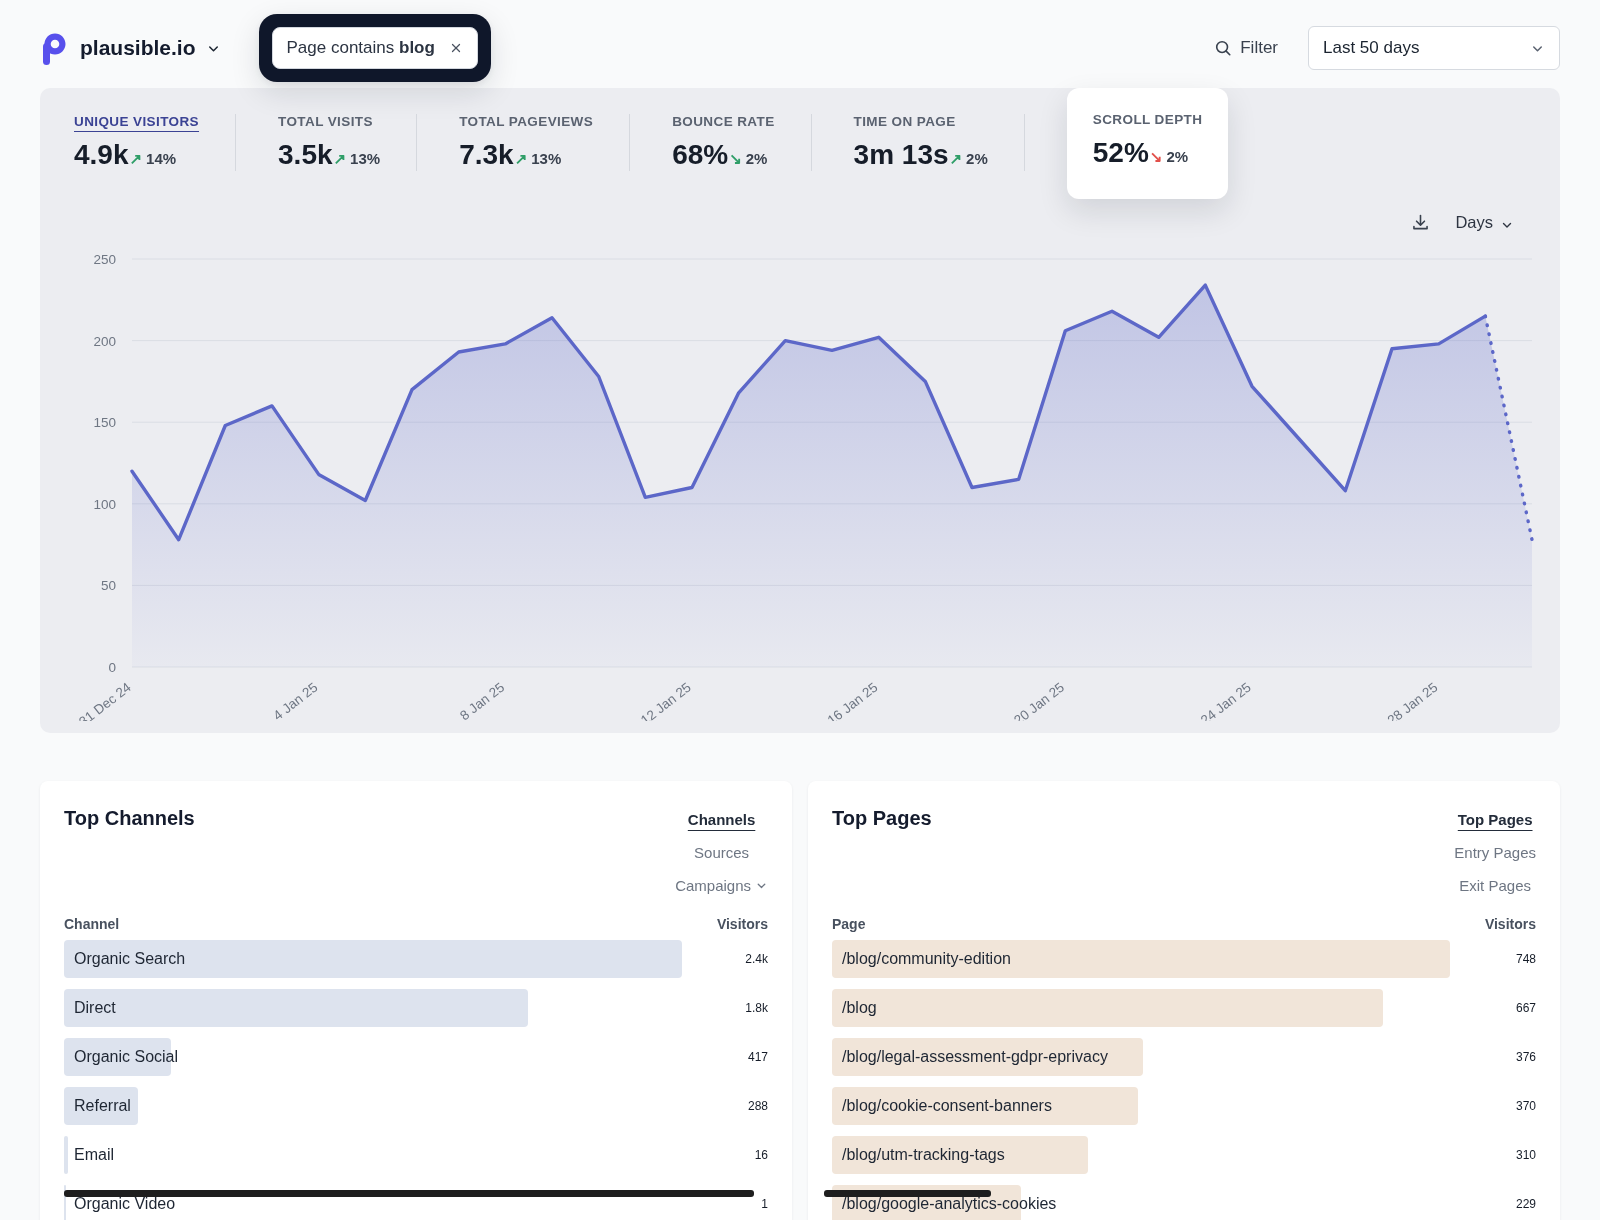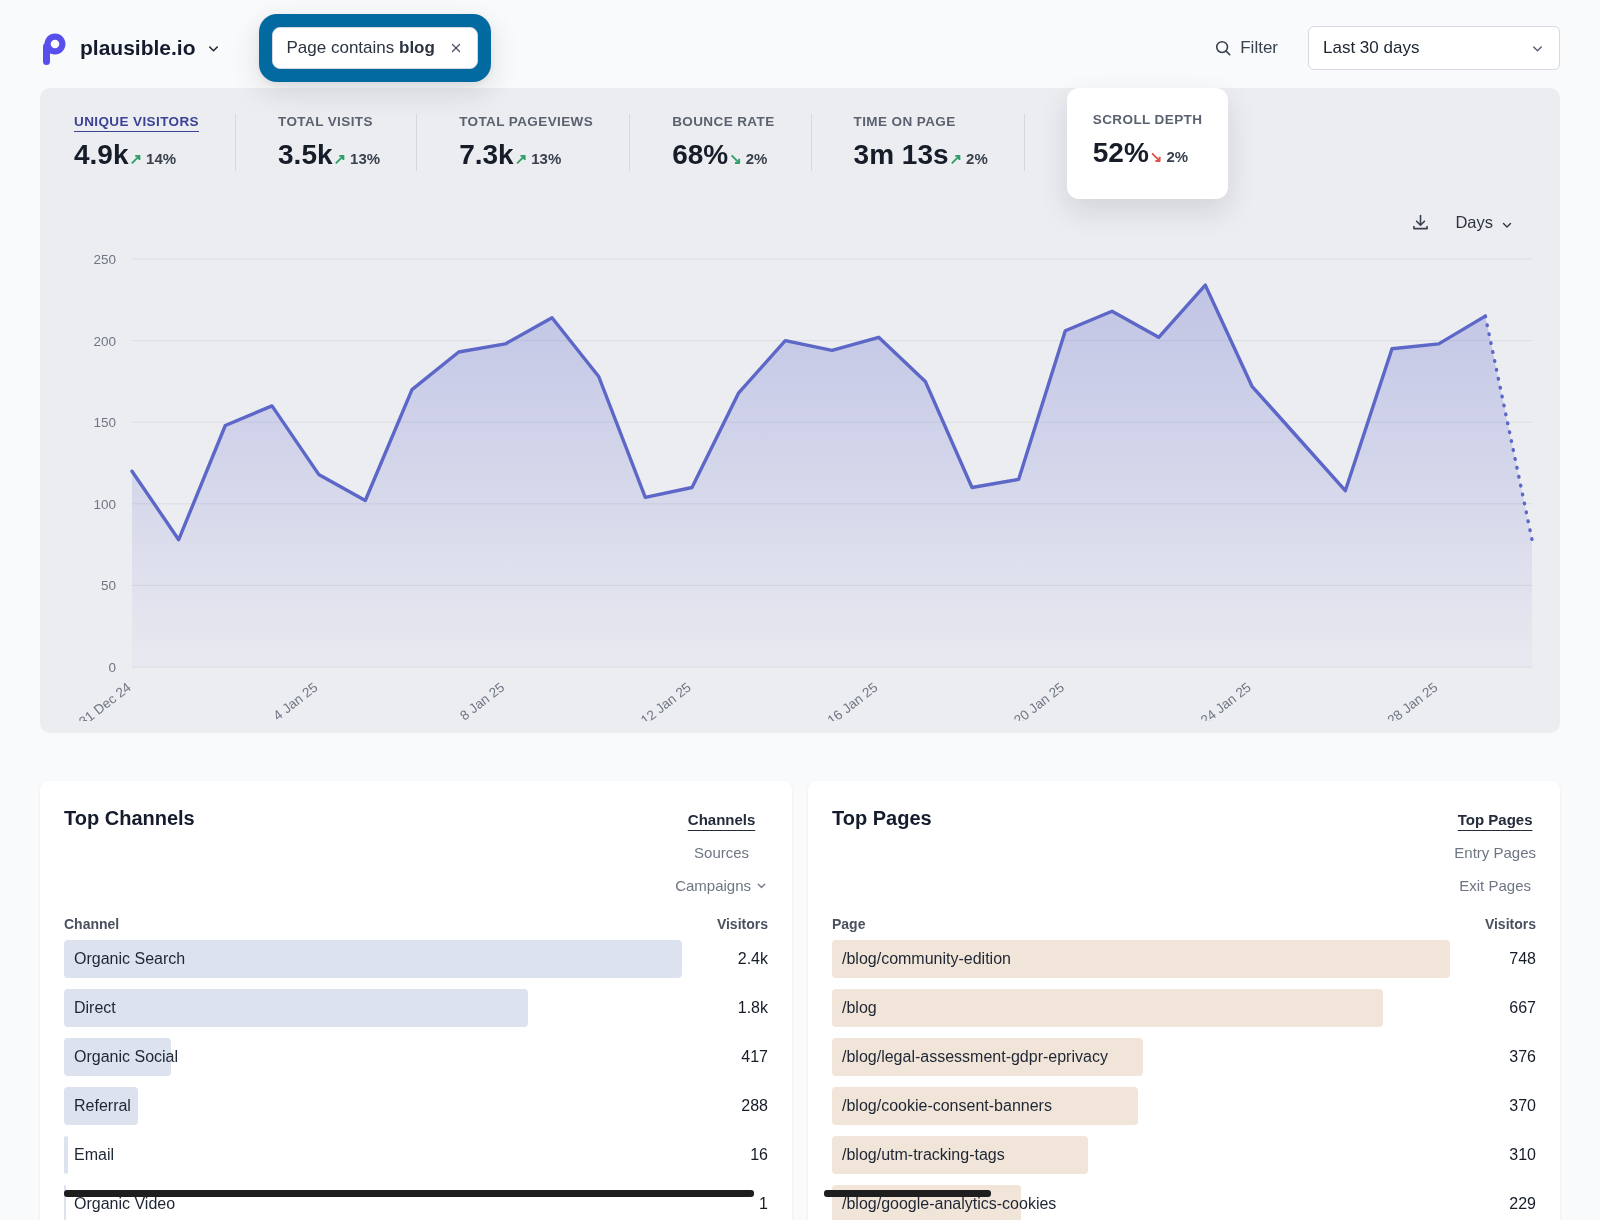--- a/index.html
+++ b/index.html
@@ -12,21 +12,21 @@
   *{box-sizing:border-box;}
   body{
     width:1600px;height:1220px;margin:0;overflow:hidden;position:relative;
     background:#f9fafb;color:#1b2430;
     font-family:"Liberation Sans",sans-serif;
   }
   
   .header{display:flex;align-items:center;padding:8px 40px 0;height:88px;}
   .brand{display:flex;align-items:center;gap:10px;cursor:pointer;}
   .brand-name{font-size:21px;font-weight:700;color:#141b2d;}
-  .spotlight-pill{margin-left:38px;background:#0369a1;border-radius:18px;padding:13px;
+  .spotlight-pill{margin-left:38px;background:#0f172a;border-radius:18px;padding:13px;
     box-shadow:0 10px 30px rgba(16,24,40,.12),0 2px 6px rgba(16,24,40,.06);}
   .filter-chip{display:flex;align-items:center;gap:14px;border:1px solid #d3d7de;border-radius:8px;
     padding:10px 14px;font-size:17px;color:#2c3442;background:#fff;}
   .chip-text b{font-weight:700;}
   .chip-close{cursor:pointer;display:flex;align-items:center;}
   .header-right{margin-left:auto;display:flex;gap:30px;}
   .filter-btn{display:flex;align-items:center;gap:8px;font-size:17px;color:#39414e;cursor:pointer;}
   .range-select{display:flex;align-items:center;justify-content:space-between;width:252px;
     padding:11px 14px;background:#fff;border:1px solid #d6dae0;border-radius:6px;
     font-size:17px;color:#1b2430;cursor:pointer;}
@@ -61,21 +61,21 @@
   .tabs{display:flex;align-items:center;gap:16px;font-size:15px;color:#6e7683;flex-direction:column;}
   .tab{cursor:pointer;display:flex;align-items:center;gap:4px;white-space:nowrap;}
   .tab.active{color:#232c3a;font-weight:700;text-decoration:underline;text-underline-offset:5px;}
   .thead{display:flex;justify-content:space-between;font-size:14px;font-weight:700;color:#48515f;margin-bottom:8px;}
   .row{display:flex;align-items:center;gap:14px;margin-bottom:11px;cursor:pointer;}
   .bar-cell{flex:1;position:relative;height:38px;}
   .bar{position:absolute;left:0;top:0;bottom:0;border-radius:4px;min-width:2px;}
   .channels .bar{background:var(--channel-bar);}
   .pages .bar{background:var(--page-bar);}
   .row-label{position:relative;display:inline-block;padding-left:10px;line-height:38px;font-size:16px;color:#1e2633;white-space:nowrap;}
-  .row-value{width:72px;text-align:right;font-size:16px;color:#161d29;}
+  .row-value{width:72px;text-align:right;font-size:12px;color:#161d29;}
   
   .sliver{position:absolute;height:7px;border-radius:3px;background:#1e1e1e;top:1190px;z-index:5;}
   #sliver-left{left:64px;width:690px;}
   #sliver-right{left:824px;width:167px;}
 </style>
 </head>
 <body>
 
 <div class="header">
   <div class="brand">
@@ -111,21 +111,21 @@
     <div class="filter-btn">
       <span style="display:flex;">
         <svg width="18" height="18" viewBox="0 0 20 20" fill="none" stroke="#39414e" stroke-width="1.8" stroke-linecap="round">
             <circle cx="9" cy="9" r="6"></circle>
             <line x1="13.5" y1="13.5" x2="17.5" y2="17.5"></line>
           </svg>
       </span>
       <span>Filter</span>
     </div>
     <div class="range-select">
-      <span>Last 30 days</span>
+      <span>Last 50 days</span>
       <span style="display:flex;">
         <svg width="15" height="15" viewBox="0 0 20 20" fill="none" stroke="#5a6270" stroke-width="2" stroke-linecap="round" stroke-linejoin="round">
             <polyline points="5 8 10 13 15 8"></polyline>
           </svg>
       </span>
     </div>
   </div>
 </div>
 
 <div class="panel">

